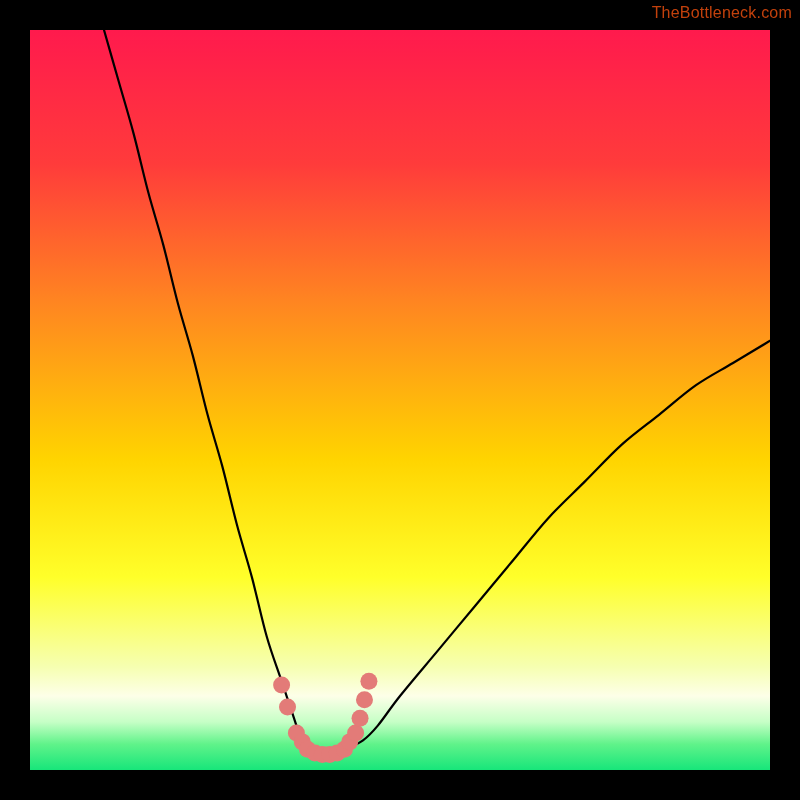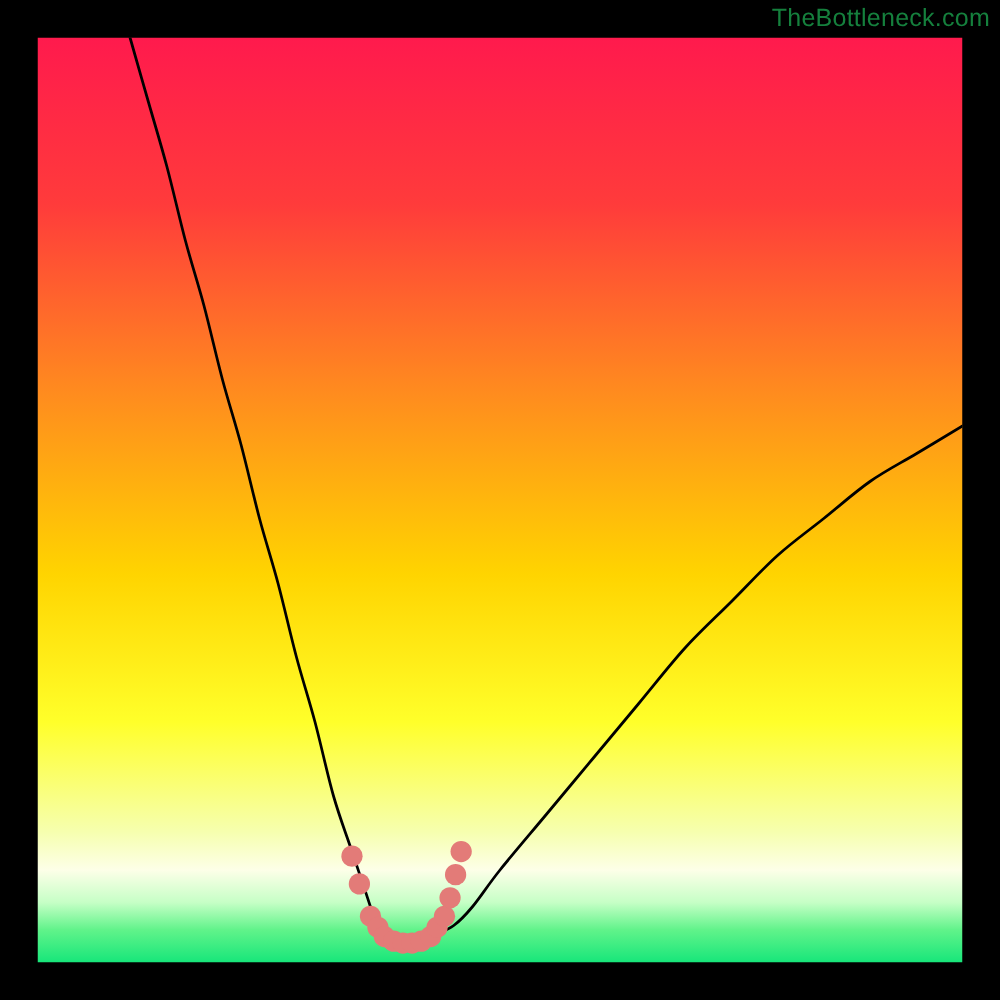--- a/index.html
+++ b/index.html
@@ -23,22 +23,22 @@
     position: absolute;
     top: 30px;
     left: 30px;
     width: 740px;
     height: 740px;
   }
   .watermark {
     position: absolute;
     top: 4px;
     right: 8px;
-    color: #15803d;
-    font-size: 20px;
+    color: #c2410c;
+    font-size: 16px;
     font-weight: 500;
     letter-spacing: 0.2px;
   }
 </style>
 </head>
 <body>
 
 <div class="frame">
   <svg class="plot" viewBox="0 0 740 740" preserveAspectRatio="none">
     <defs>

